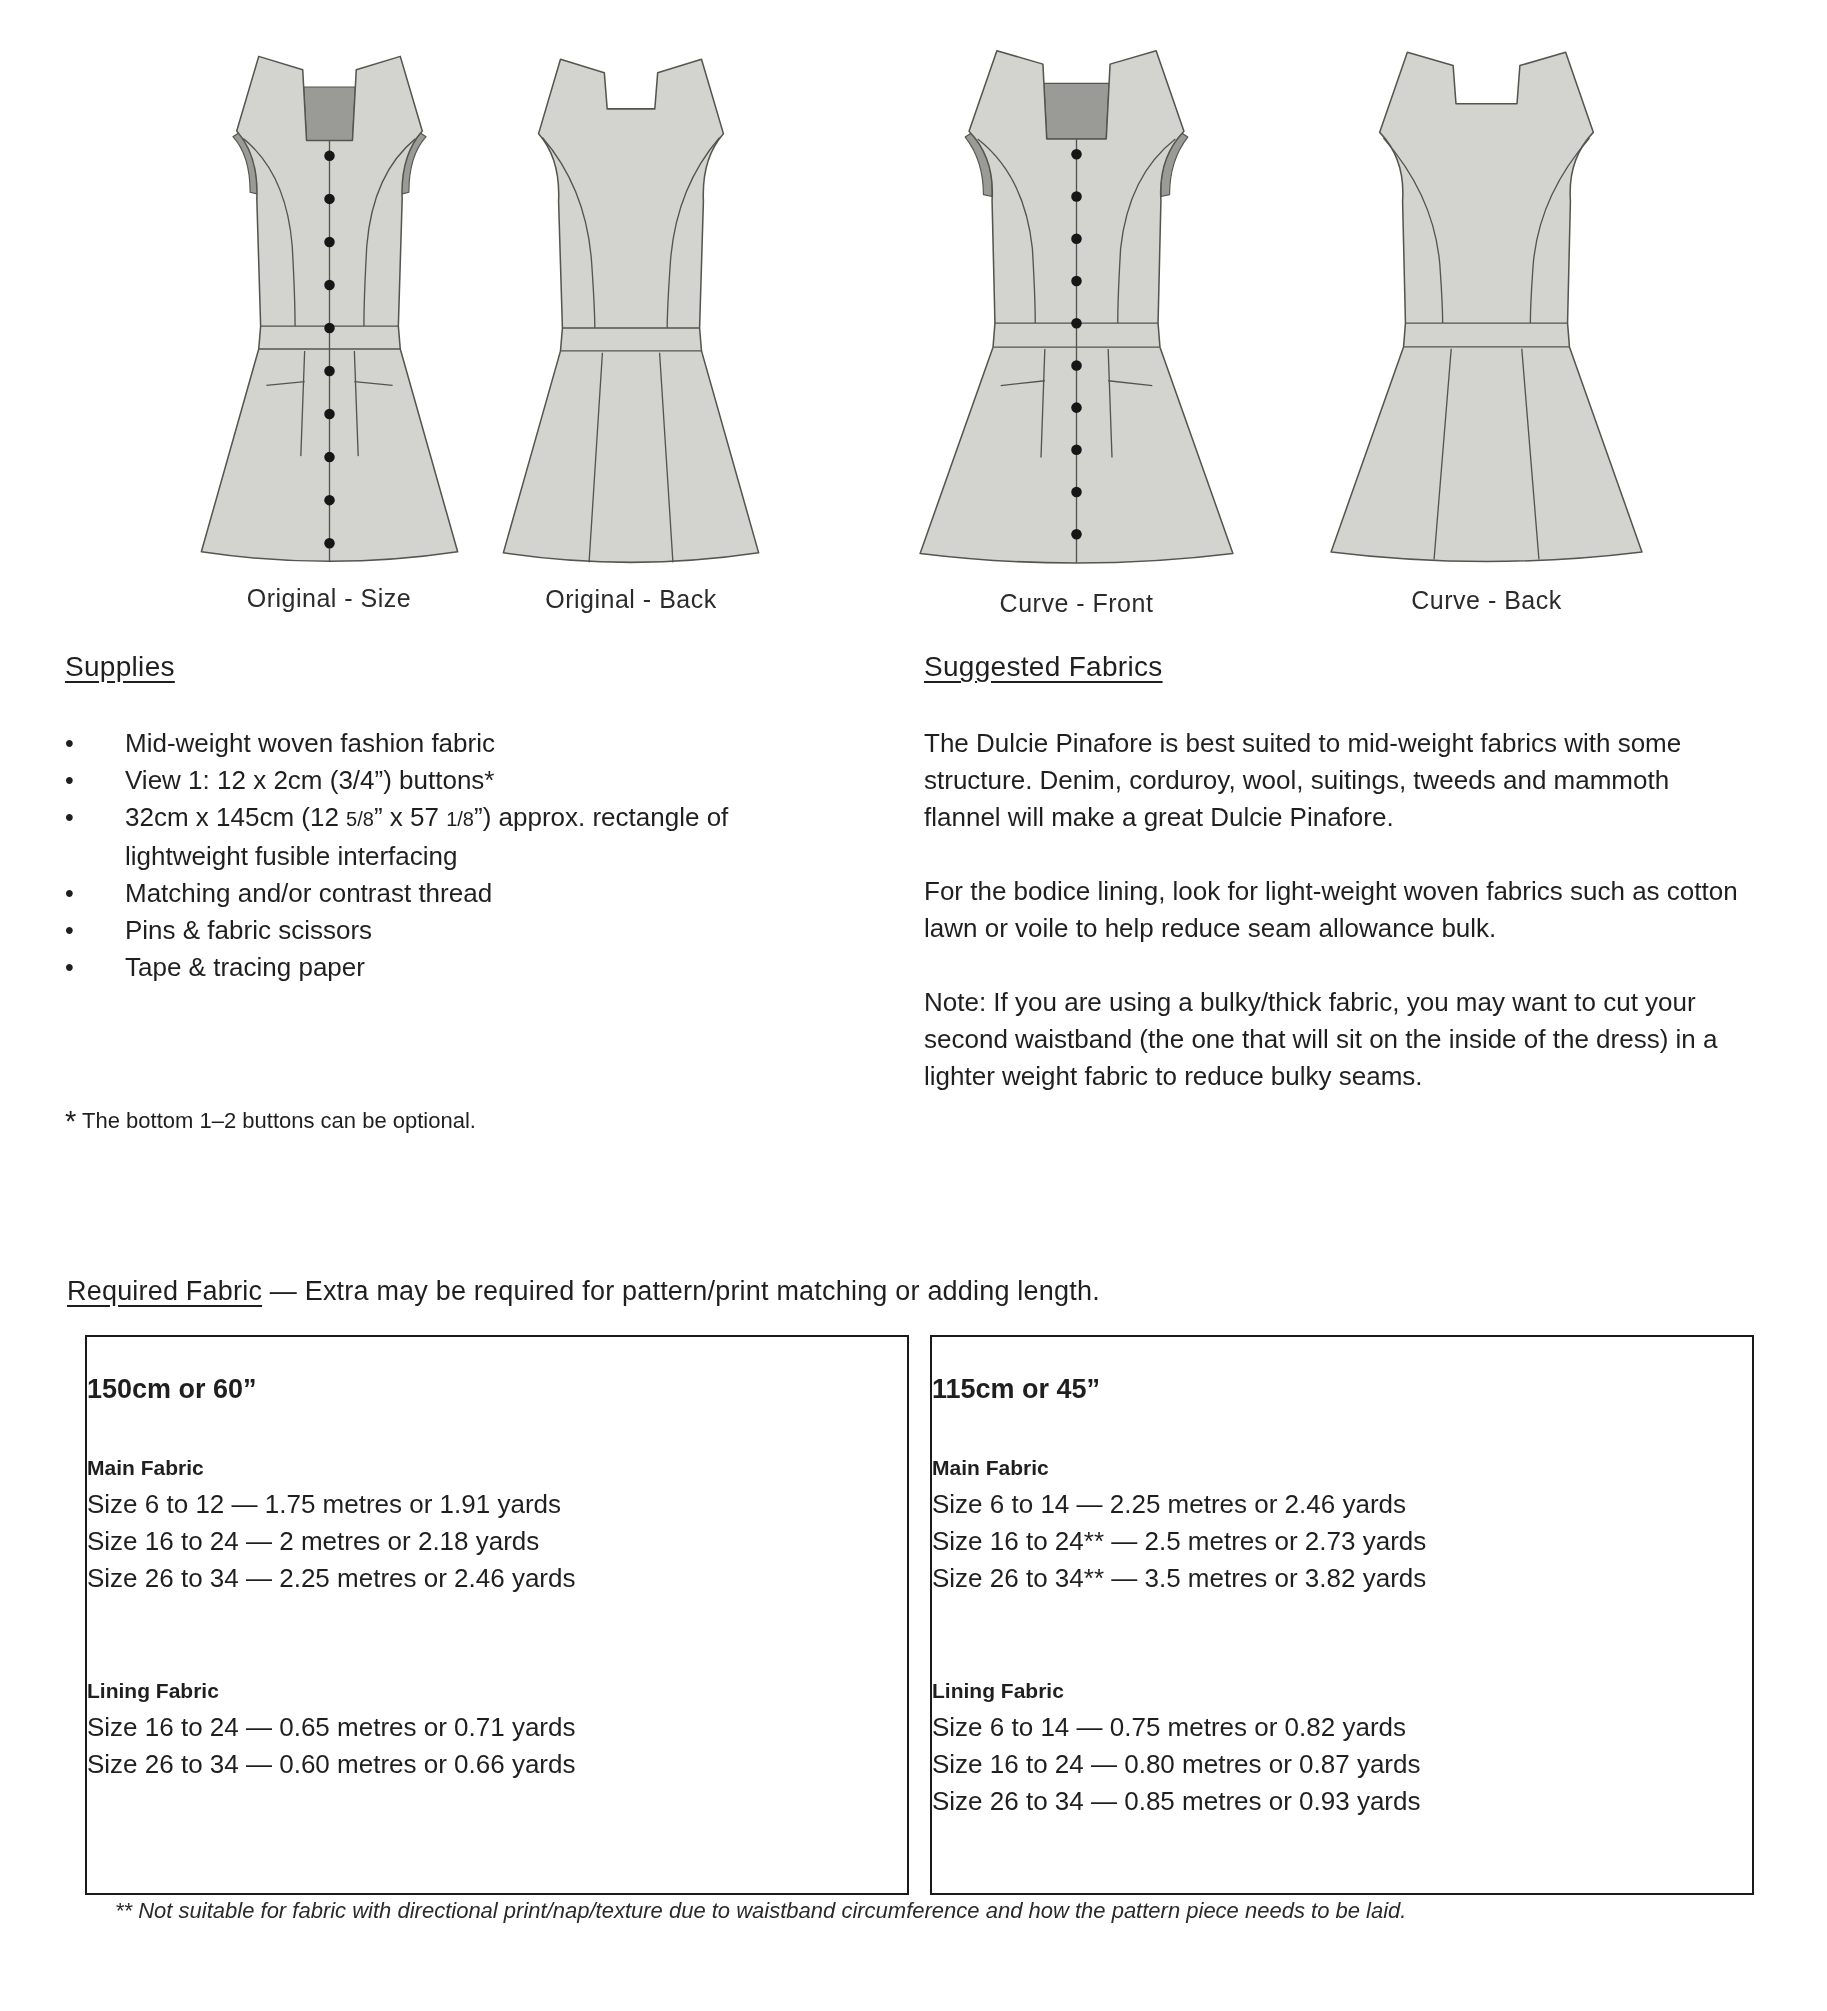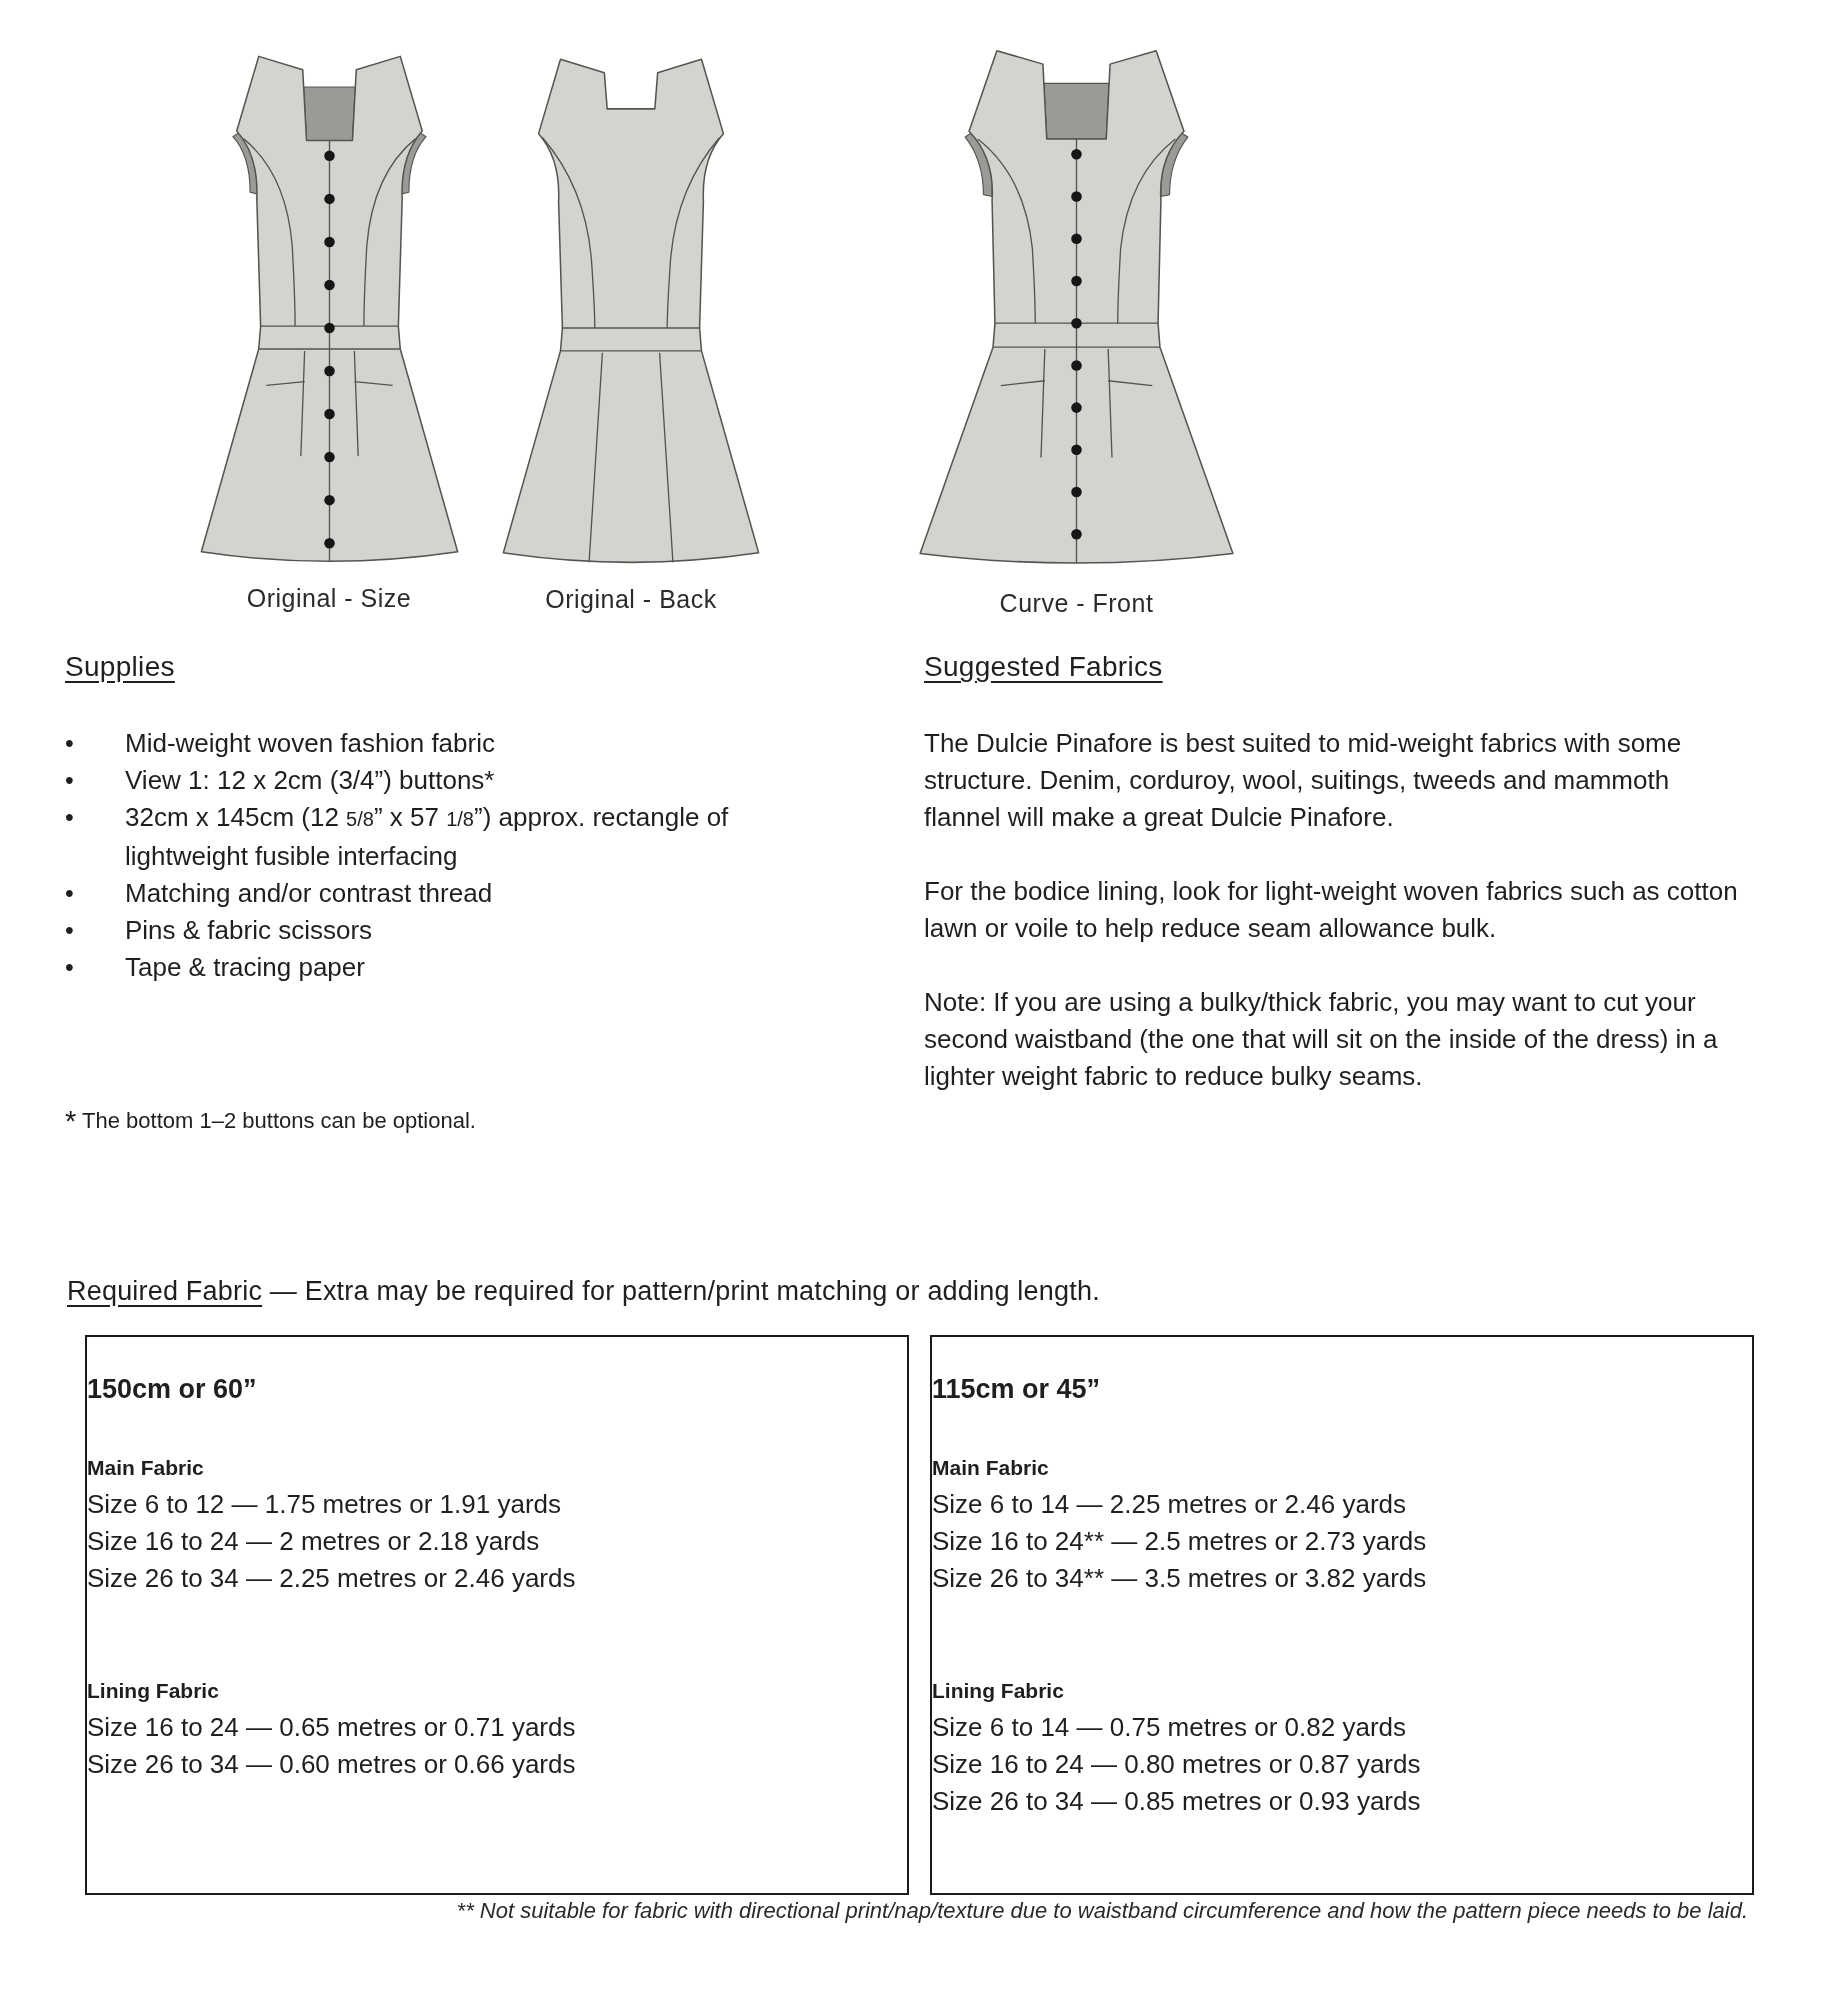--- a/index.html
+++ b/index.html
@@ -47,21 +47,21 @@
     border:2.9px solid #1a1a1a;text-align:left;box-sizing:content-box;
   }
   .tbl-left{left:85px;}
   .tbl-right{left:930px;}
   .tbl-width{font-size:27px;font-weight:bold;margin-top:35px;line-height:35px;}
   .tbl-title{font-size:21px;font-weight:bold;line-height:37px;margin-top:42px;}
   .tbl-title-lining{margin-top:75px;}
   .tbl-row{font-size:26px;line-height:37px;}
 
   .bottom-footnote{
-    position:absolute;left:115px;top:1898px;width:1633px;text-align:right;
+    position:absolute;left:115px;top:1898px;width:1633px;text-align:left;
     font-size:22px;font-style:italic;color:#2a2a2a;
   }
 </style>
 </head>
 <body>
 
 <div class="page">
 
   <figure class="fig" style="left:180px;top:43px;width:298px;">
     <svg width="293" height="526" viewBox="0 0 300 550">
@@ -123,20 +123,30 @@
           <circle class="d-btn" cx="185" cy="344" r="5.5"></circle>
         <circle class="d-btn" cx="185" cy="388" r="5.5"></circle>
           <circle class="d-btn" cx="185" cy="432" r="5.5"></circle>
         <circle class="d-btn" cx="185" cy="476" r="5.5"></circle>
           <circle class="d-btn" cx="185" cy="520" r="5.5"></circle>
       </g>
     </svg>
     <figcaption class="figlabel">Curve - Front</figcaption>
   </figure>
 
+  <figure class="fig" style="left:1307px;top:37px;width:359px;">
+    <svg width="357" height="534" viewBox="0 0 370 560">
+      <path class="d-body" d="M 102,16 L 150,30 L 153,70 L 217,70 L 220,30 L 268,16 L 297,100 Q 270,128 273,172 L 270,300 L 272,325 L 348,540 Q 185,560 22,540 L 98,325 L 100,300 L 97,172 Q 100,128 73,100 Z"></path>
+      <path class="d-line" d="M 77,106 C 112,146 132,192 136,238 C 138,266 139,286 139,300"></path>
+      <path class="d-line" d="M 293,106 C 258,146 238,192 234,238 C 232,266 231,286 231,300"></path>
+      <path class="d-line" d="M 100,300 L 270,300 M 98,325 L 272,325"></path>
+      <path class="d-line" d="M 148,327 L 130,548 M 222,327 L 240,548"></path>
+    </svg>
+    <figcaption class="figlabel">Curve - Back</figcaption>
+  </figure>
 
   <section class="col col-left">
     <h2 class="sec-heading">Supplies</h2>
     <ul class="bullets">
       <li>
         <span class="bullet">•</span>
         <span class="li-text"><span>Mid-weight woven fashion fabric</span></span>
       </li>
       <li>
         <span class="bullet">•</span>

